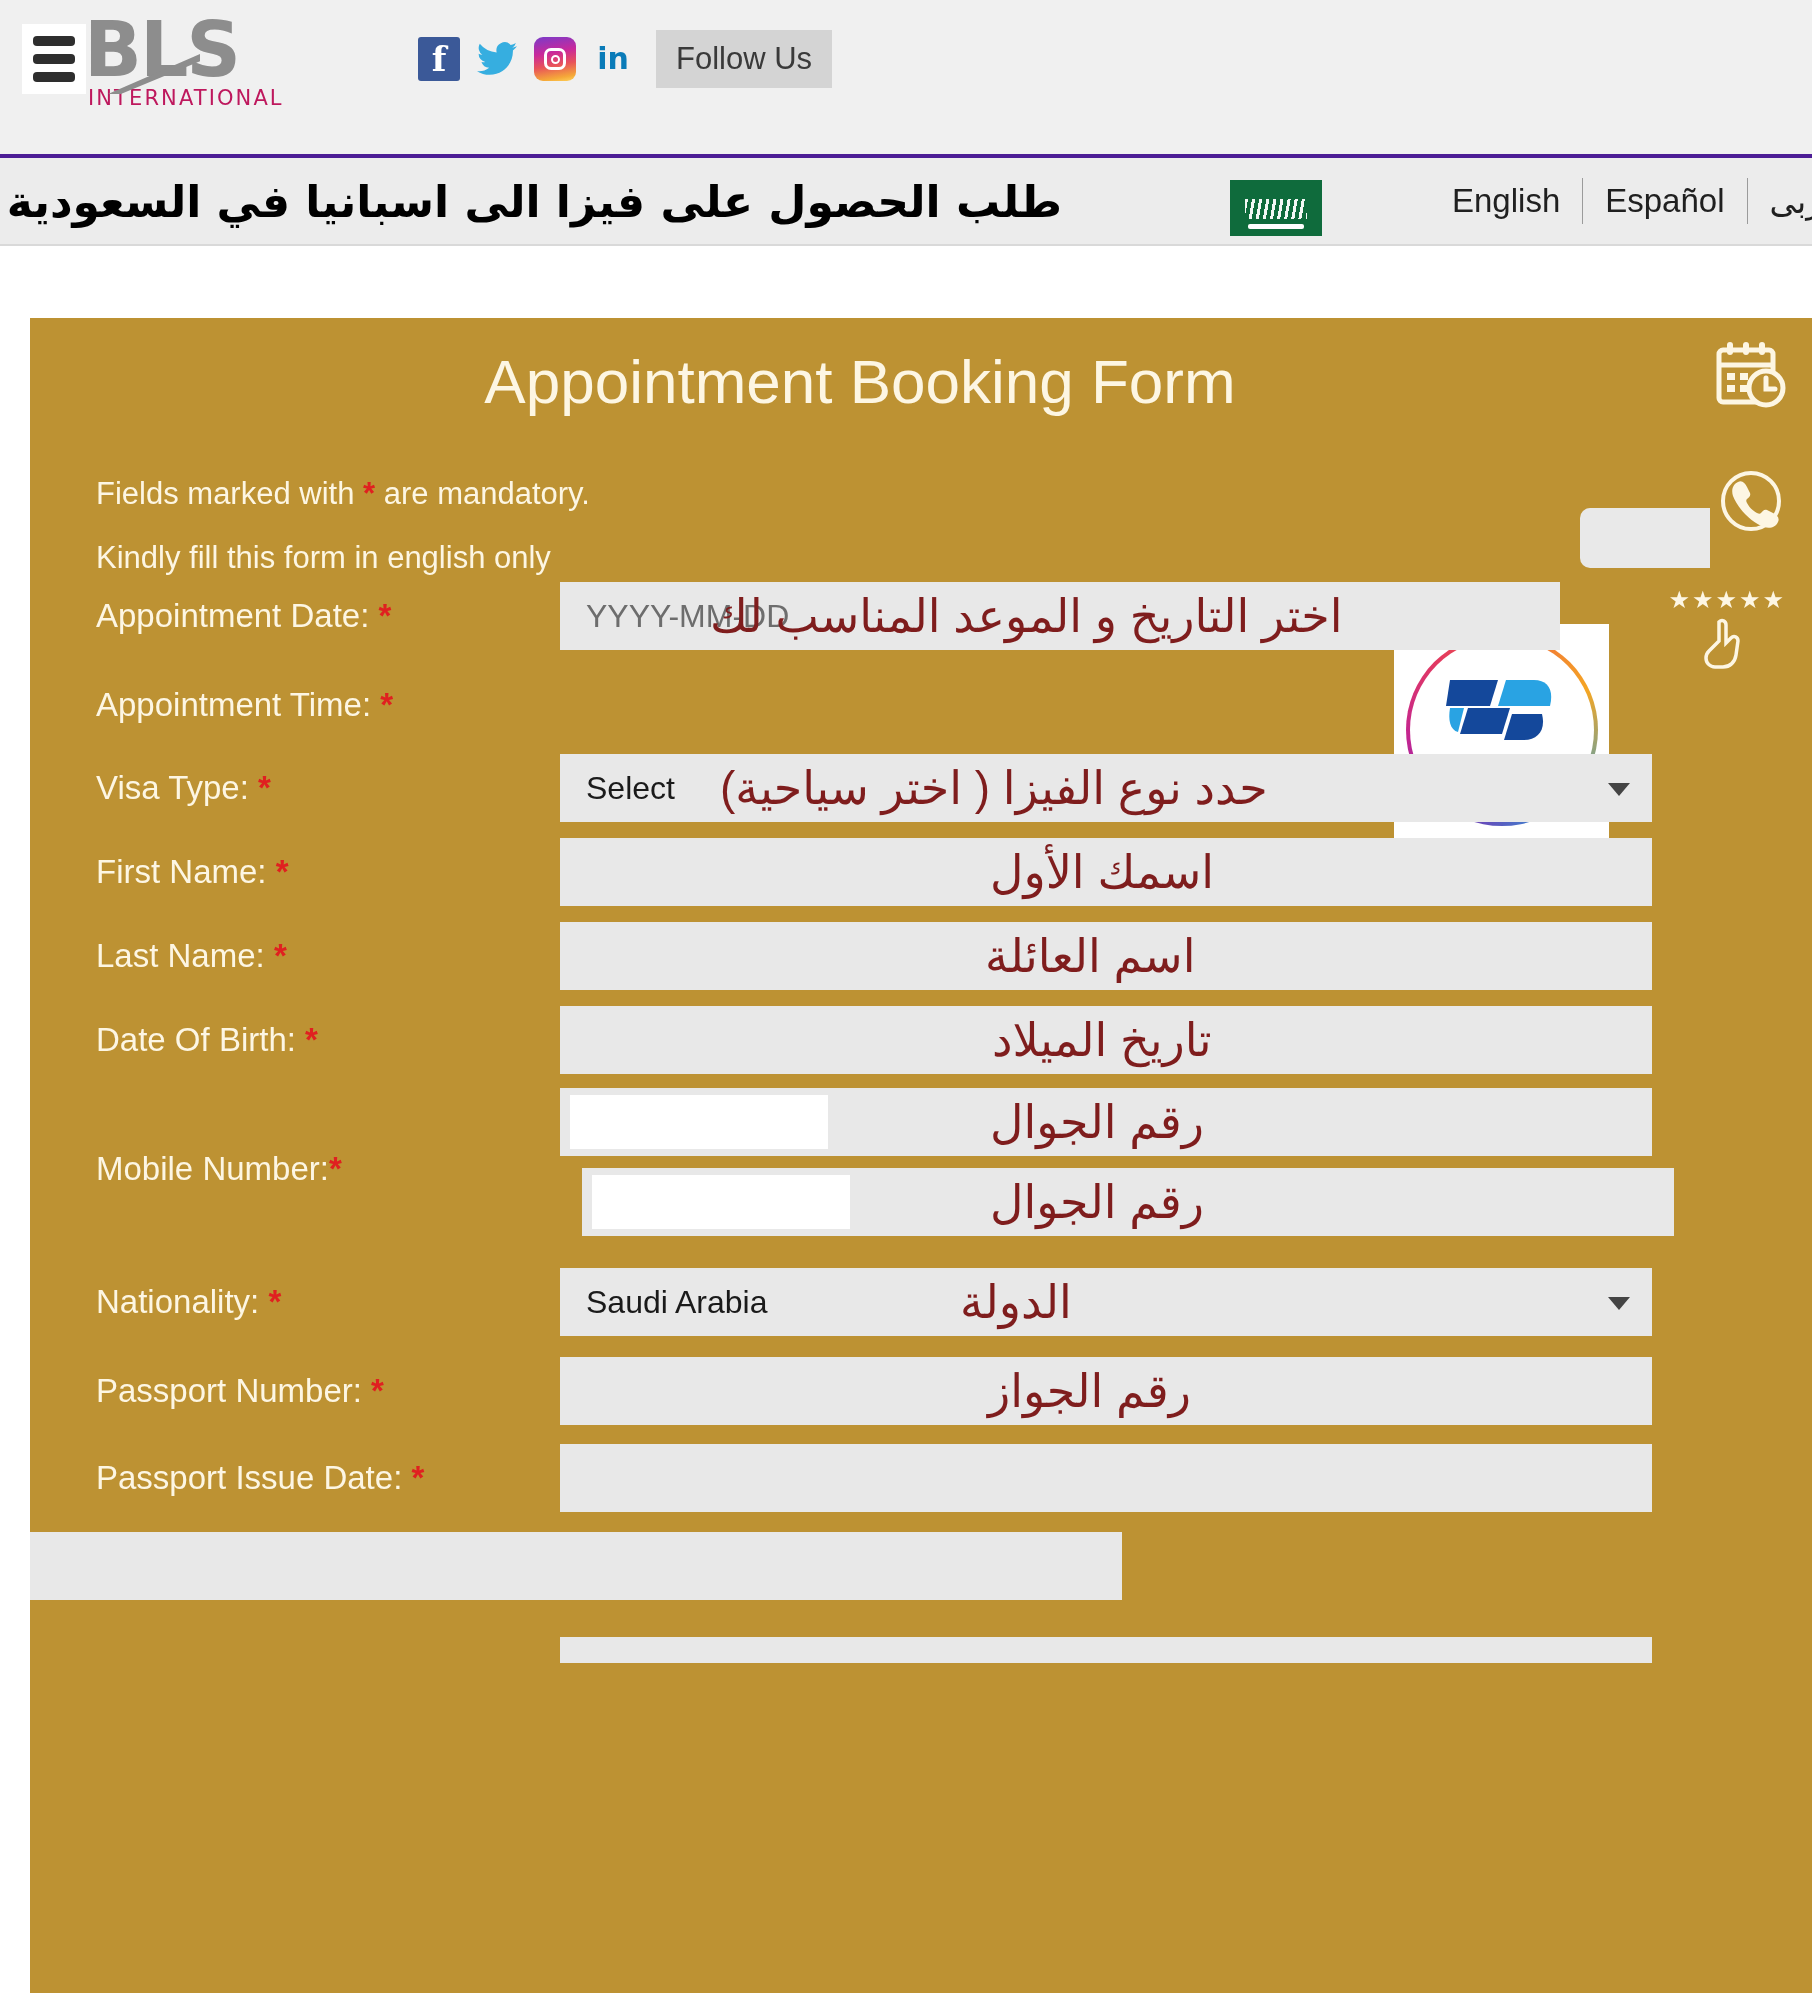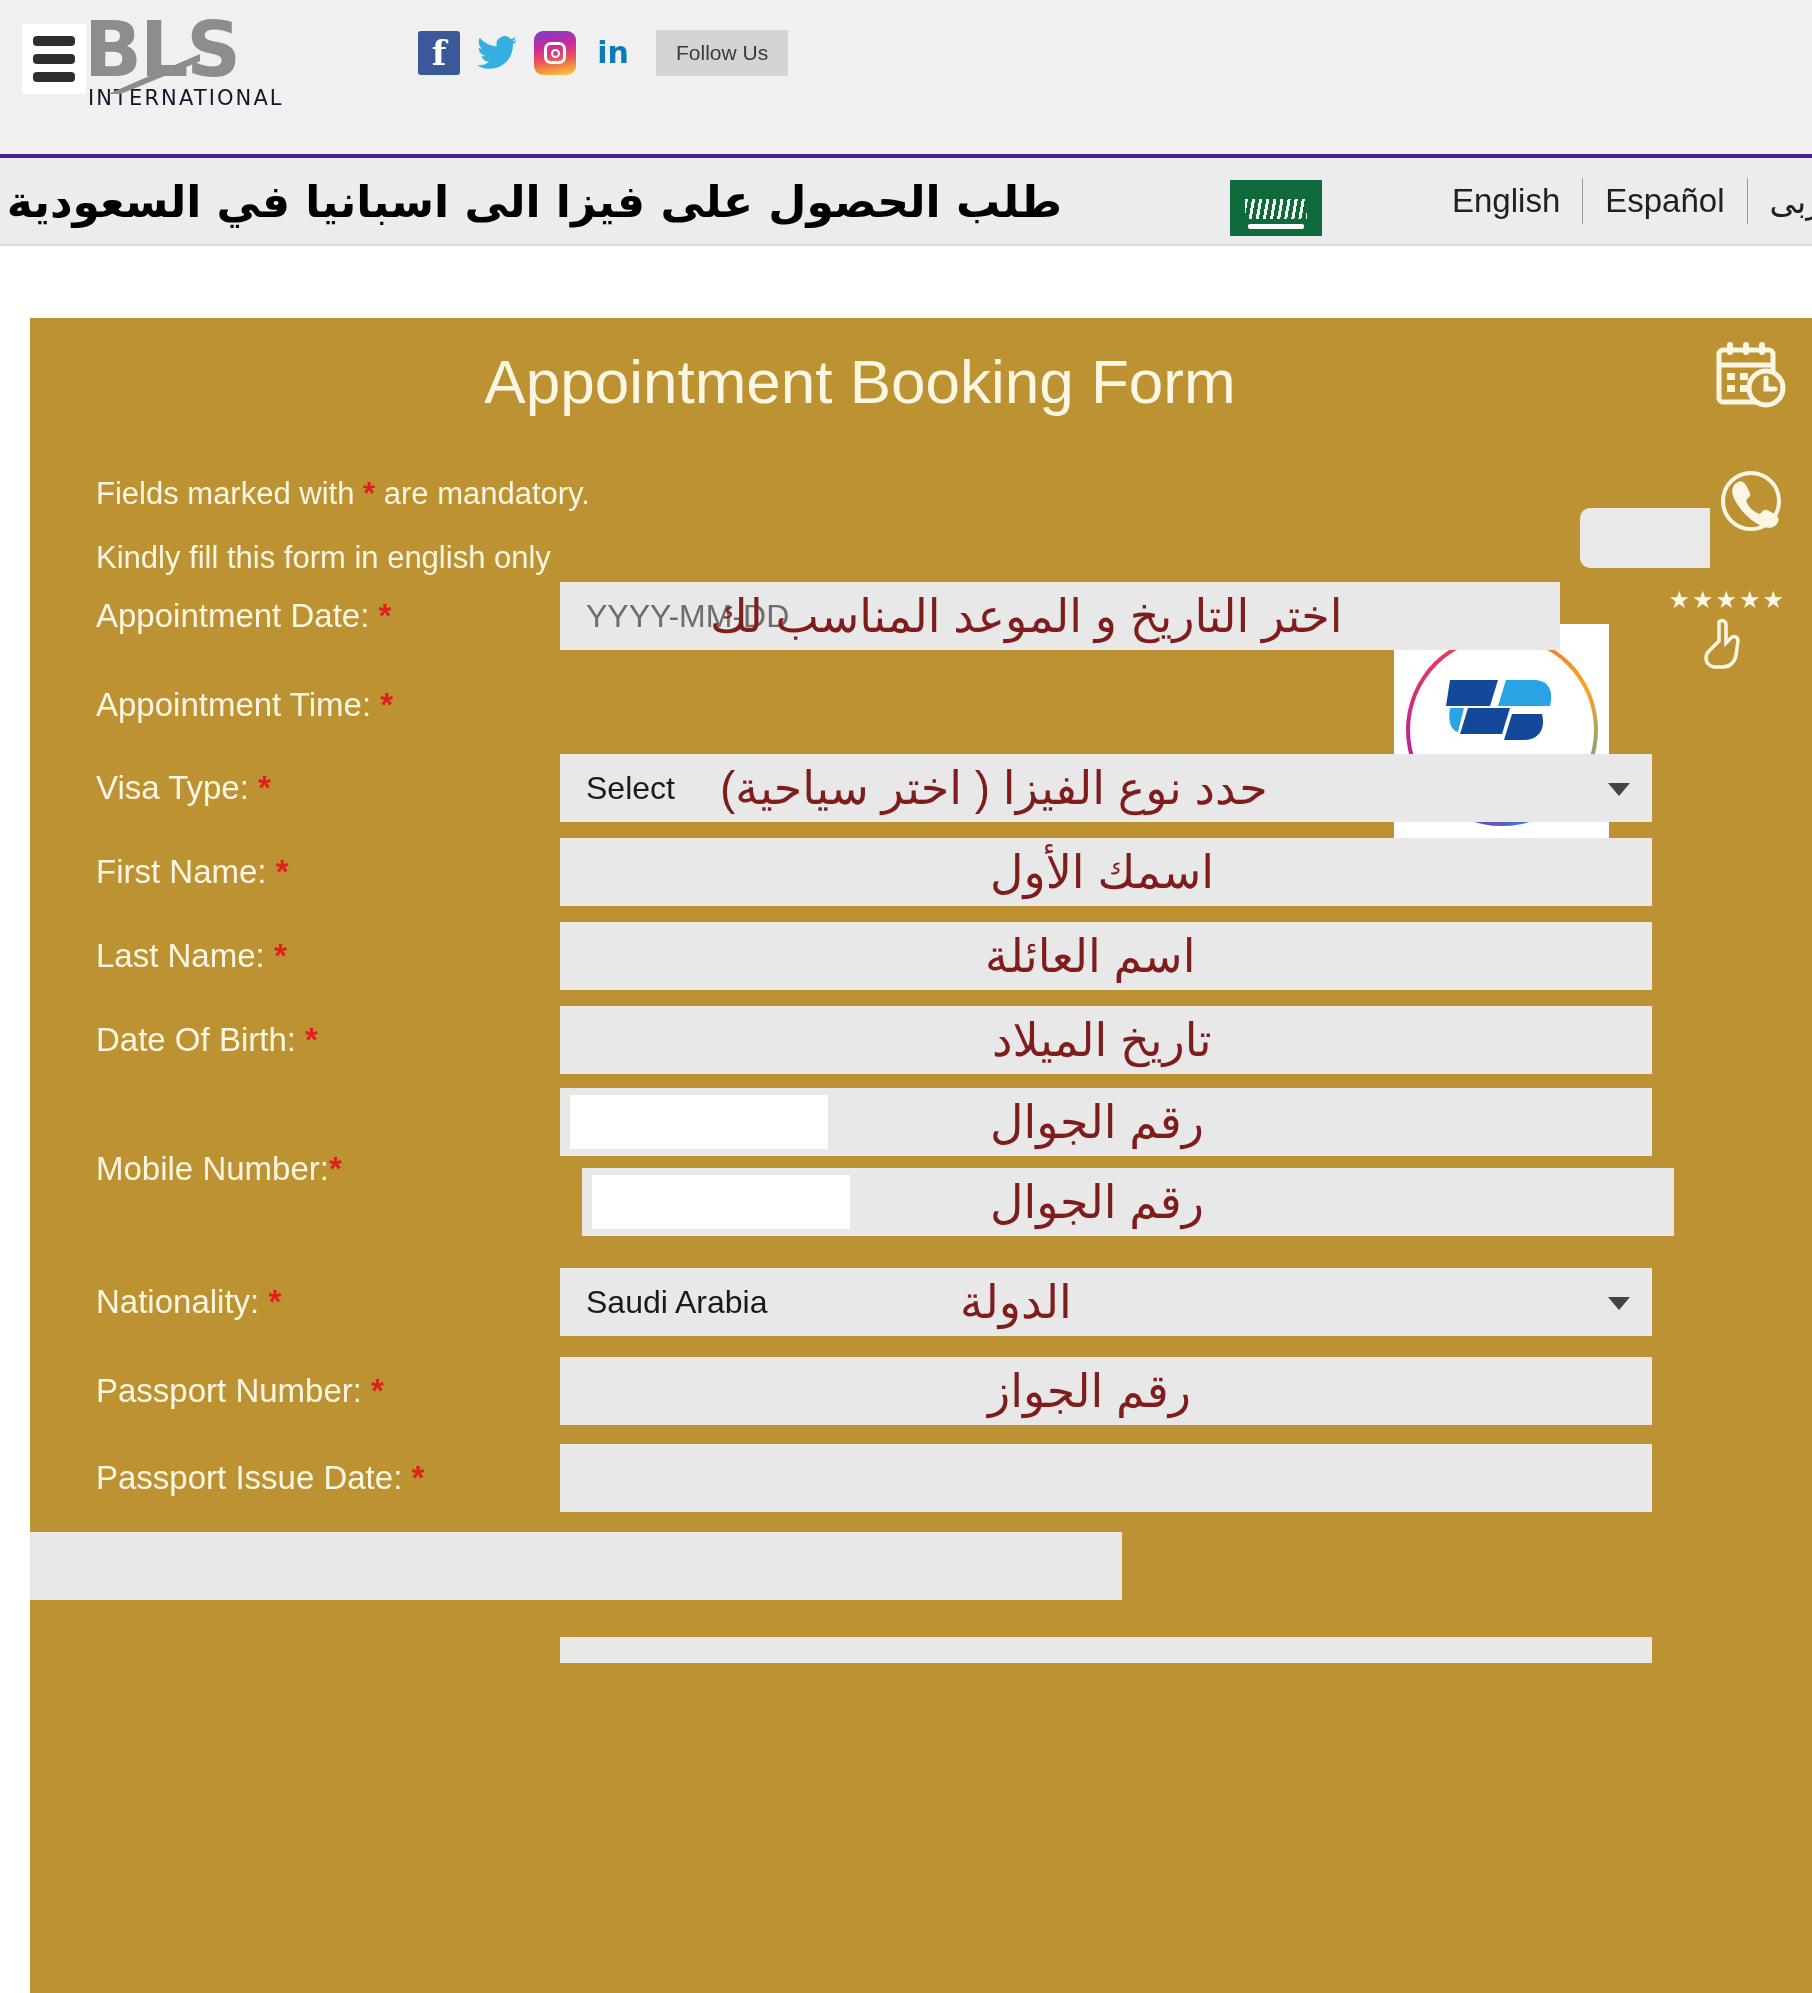--- a/index.html
+++ b/index.html
@@ -64,21 +64,21 @@
     position: absolute;
     left: 24px; top: 46px;
     width: 92px; height: 40px;
     background: #8d8d8d;
     clip-path: polygon(0 100%, 100% 0, 100% 18%, 14% 100%);
   }
   .brand-sub {
     font-family: "DejaVu Sans", sans-serif;
     font-size: 21px;
     letter-spacing: 2.1px;
-    color: #0f172a;
+    color: #be185d;
     margin-top: -6px;
     padding-left: 4px;
   }
   .social {
     position: absolute;
     left: 418px; top: 30px;
     display: flex;
     align-items: center;
     gap: 16px;
   }
@@ -106,21 +106,21 @@
     width: 9px; height: 9px; border: 2.5px solid #fff; border-radius: 50%;
   }
   .soc-li {
     color: #0a7bb8; font-weight: bold; font-size: 30px;
     font-family: "DejaVu Sans", sans-serif; line-height: 42px;
   }
   .follow-us {
     margin-left: 6px;
     background: #d4d4d4;
     color: #3a3a3a;
-    font-size: 21px;
+    font-size: 31px;
     padding: 11px 20px;
     cursor: pointer;
     white-space: nowrap;
   }
 
   
   .langbar {
     position: absolute;
     left: 0; top: 158px;
     width: 1812px; height: 88px;

